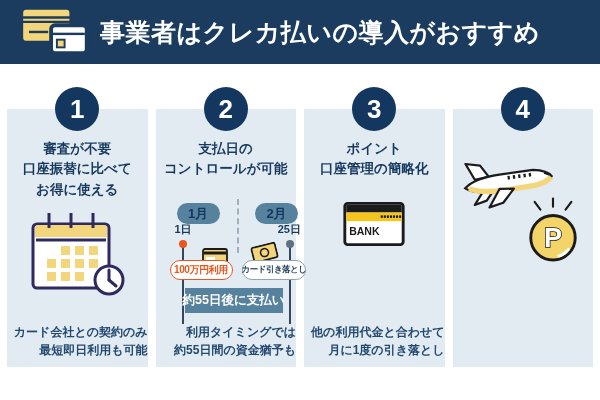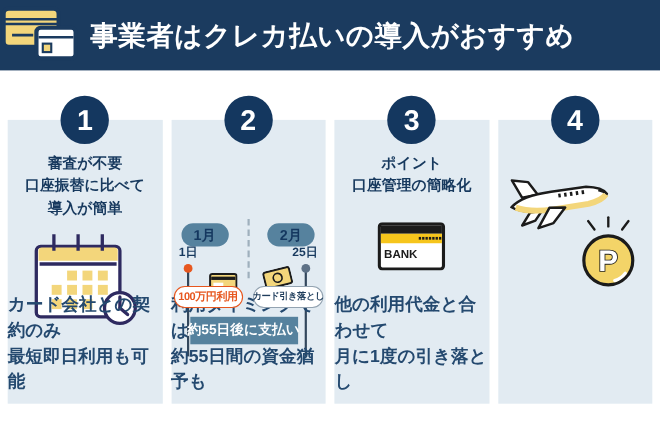--- a/index.html
+++ b/index.html
@@ -4,21 +4,21 @@
 <style>
   html,body{margin:0;padding:0;}
   body{
     width:600px;height:400px;background:#ffffff;overflow:hidden;
     font-family:"Liberation Sans","DejaVu Sans",sans-serif;
     -webkit-font-smoothing:antialiased;
   }
   
   .header{
     height:64px;background:#1b3b5f;display:flex;align-items:center;
-    box-sizing:border-box;
+    padding-left:18px;box-sizing:border-box;
   }
   .header-icon{flex:0 0 auto;margin-right:10px;margin-top:2px;}
   .header-title{
     color:#ffffff;font-weight:bold;font-size:25px;letter-spacing:0.5px;
     white-space:nowrap;
   }
   
   .columns{display:flex;gap:8px;padding:0 7px;margin-top:23px;}
   .column{flex:1 1 0;display:flex;flex-direction:column;align-items:center;min-width:0;}
   .num-circle{
@@ -30,27 +30,27 @@
     width:100%;background:#e2ebf2;margin-top:-22px;height:258px;
     box-sizing:border-box;padding-top:30px;position:relative;
     display:flex;flex-direction:column;align-items:center;
   }
   .heading{
     color:#17395e;font-weight:bold;font-size:13.5px;line-height:1.5;
     text-align:center;white-space:pre-line;
   }
   .caption{
     position:absolute;left:0;right:0;bottom:8px;
-    color:#24496f;font-weight:bold;font-size:16px;line-height:1.45;
-    text-align:left;white-space:pre-line;
+    color:#24496f;font-weight:bold;font-size:12px;line-height:1.45;
+    text-align:right;white-space:pre-line;
   }
   
   .calendar-wrap{margin-top:10px;}
   
-  .timeline{position:absolute;left:0;top:0;width:100%;height:220px;}
+  .timeline{position:absolute;left:12px;top:0;width:100%;height:220px;}
   .pill{
     position:absolute;top:94px;width:43px;height:21px;border-radius:11px;
     background:#56829e;color:#14375f;font-weight:bold;font-size:13px;
     display:flex;align-items:center;justify-content:center;
   }
   .pill-left{left:9px;}
   .pill-right{right:10px;}
   .dash-divider{
     position:absolute;left:calc(50% - 1px);top:90px;height:54px;
     border-left:2px dashed #9fb0bd;
@@ -112,21 +112,21 @@
   <span class="header-title">事業者はクレカ払いの導入がおすすめ</span>
 </div>
 
 <div class="columns">
 
   <div class="column">
     <div class="num-circle">1</div>
     <div class="panel">
       <div class="heading">審査が不要
 口座振替に比べて
-導入が簡単</div>
+お得に使える</div>
       <div class="calendar-wrap">
         <svg width="100" height="92" viewBox="0 0 100 92">
           <rect x="6" y="14" width="76" height="64" rx="4" fill="#ffffff" stroke="#2e2a60" stroke-width="3"></rect>
           <path d="M8 18 a3 3 0 0 1 3-3 h66 a3 3 0 0 1 3 3 v9 H8 z" fill="#f3d67b"></path>
           <line x1="9" y1="30" x2="79" y2="30" stroke="#2e2a60" stroke-width="3"></line>
           <line x1="22" y1="3" x2="22" y2="18" stroke="#2e2a60" stroke-width="3"></line>
           <line x1="44" y1="3" x2="44" y2="18" stroke="#2e2a60" stroke-width="3"></line>
           <line x1="66" y1="3" x2="66" y2="18" stroke="#2e2a60" stroke-width="3"></line>
           <g fill="#f3d67b">
             <rect x="34" y="36" width="9" height="9"></rect>
@@ -146,20 +146,22 @@
         </svg>
       </div>
       <div class="caption">カード会社との契約のみ
 最短即日利用も可能</div>
     </div>
   </div>
 
   <div class="column">
     <div class="num-circle">2</div>
     <div class="panel">
+      <div class="heading">支払日の
+コントロールが可能</div>
       <div class="timeline">
         <div class="dash-divider"></div>
         <div class="pill pill-left">1月</div>
         <div class="pill pill-right">2月</div>
         <div class="day-label day-left">1日</div>
         <div class="day-label day-right">25日</div>
         <div class="t-line line-left"></div>
         <div class="t-line line-right"></div>
         <div class="t-dot dot-left"></div>
         <div class="t-dot dot-right"></div>

